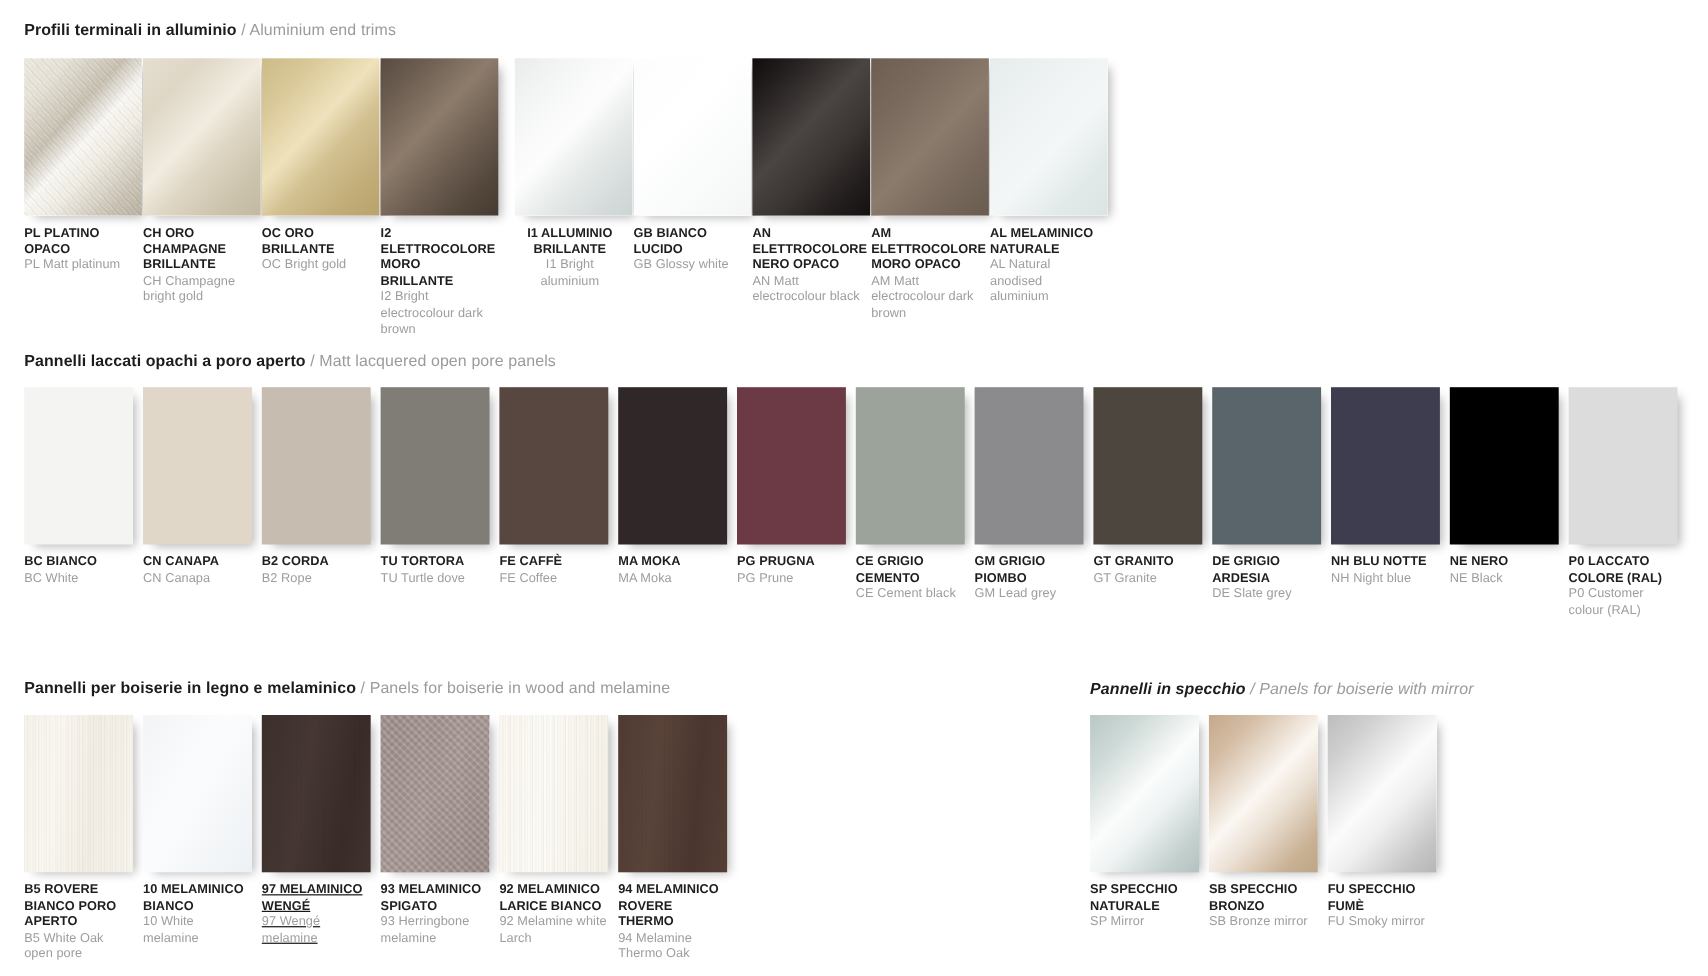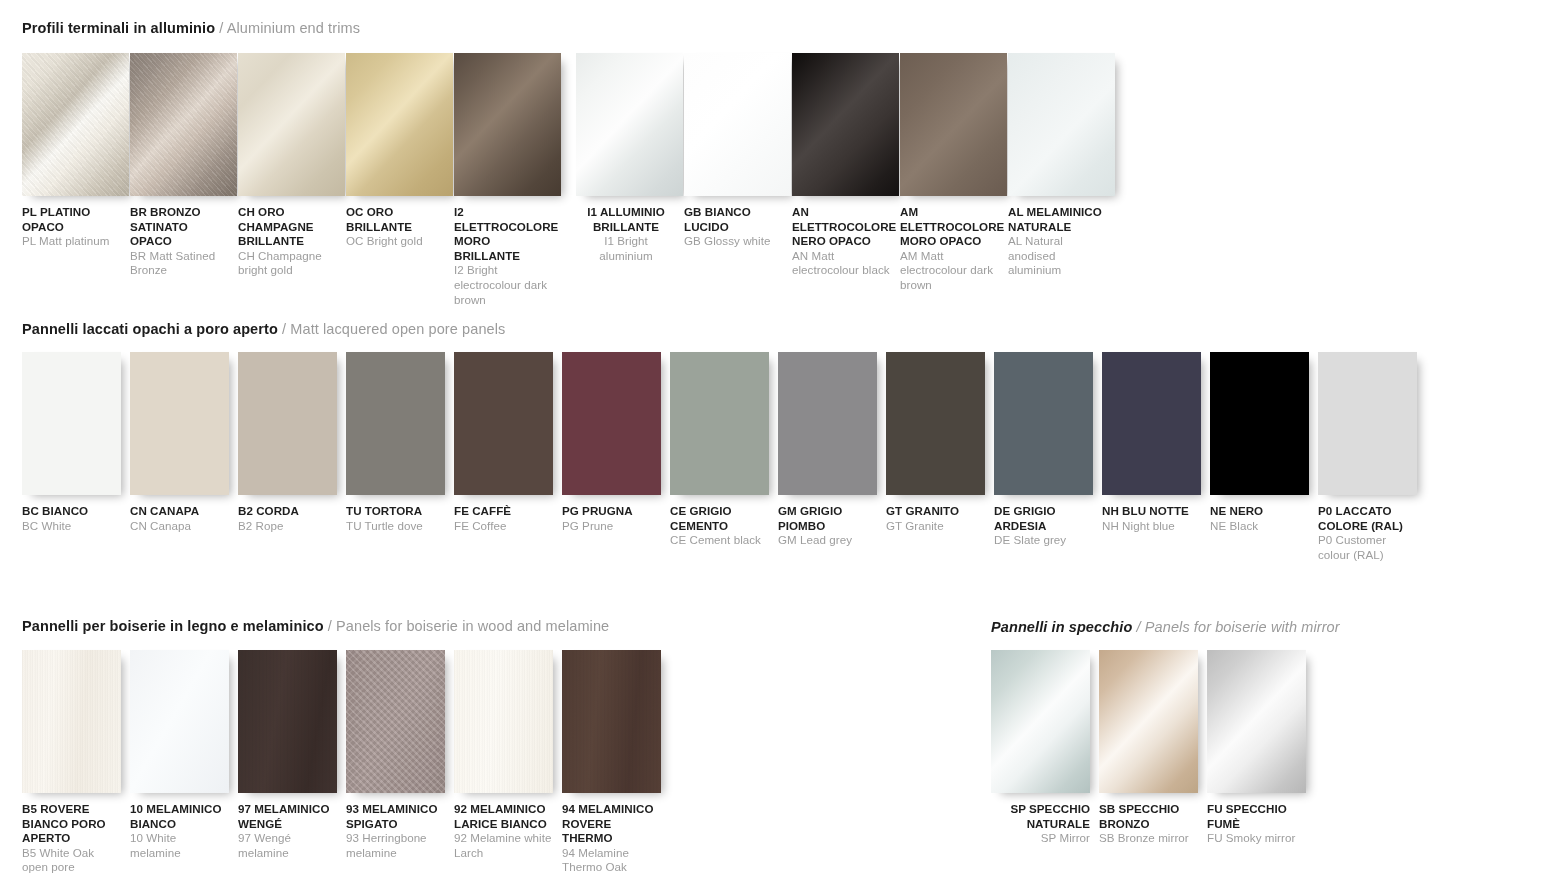--- a/index.html
+++ b/index.html
@@ -112,27 +112,20 @@
 
   <div class="swatch-row" id="row-0" style="position:absolute; left:22px; top:53px; width:1100px;">
       <div class="swatch-cell" style="width: 108px;">
         <div class="chip tex-brush" style="width: 107px; height: 143px; background: linear-gradient(133deg, rgb(239, 235, 226) 0%, rgb(234, 229, 218) 16%, rgb(201, 194, 180) 38%, rgb(251, 250, 246) 52%, rgb(243, 239, 230) 64%, rgb(207, 200, 186) 84%, rgb(185, 178, 163) 100%);"></div>
         <div class="chip-label" style="width: 100px;">
           <div class="it">PL PLATINO OPACO</div>
           <div class="en2">PL Matt platinum</div>
         </div>
       </div>
       <div class="swatch-cell" style="width: 108px;">
-        <div class="chip tex-brush" style="width: 107px; height: 143px; background: linear-gradient(133deg, rgb(140, 129, 121) 0%, rgb(154, 143, 134) 14%, rgb(181, 168, 156) 30%, rgb(227, 217, 207) 48%, rgb(205, 192, 180) 60%, rgb(158, 146, 136) 80%, rgb(125, 114, 104) 100%);"></div>
-        <div class="chip-label" style="width: 100px;">
-          <div class="it">BR BRONZO SATINATO OPACO</div>
-          <div class="en2">BR Matt Satined Bronze</div>
-        </div>
-      </div>
-      <div class="swatch-cell" style="width: 108px;">
         <div class="chip" style="width: 107px; height: 143px; background: linear-gradient(133deg, rgb(229, 223, 208) 0%, rgb(222, 215, 198) 22%, rgb(241, 236, 224) 46%, rgb(222, 214, 196) 62%, rgb(205, 196, 174) 82%, rgb(195, 185, 162) 100%);"></div>
         <div class="chip-label" style="width: 100px;">
           <div class="it">CH ORO CHAMPAGNE BRILLANTE</div>
           <div class="en2">CH Champagne bright gold</div>
         </div>
       </div>
       <div class="swatch-cell" style="width: 108px;">
         <div class="chip" style="width: 107px; height: 143px; background: linear-gradient(133deg, rgb(205, 187, 137) 0%, rgb(217, 200, 152) 20%, rgb(239, 226, 188) 44%, rgb(211, 193, 146) 60%, rgb(194, 173, 121) 82%, rgb(184, 162, 110) 100%);"></div>
         <div class="chip-label" style="width: 100px;">
           <div class="it">OC ORO BRILLANTE</div>
@@ -219,20 +212,27 @@
         </div>
       </div>
       <div class="swatch-cell" style="width: 108px;">
         <div class="chip" style="width: 99px; height: 143px; background: rgb(87, 71, 64);"></div>
         <div class="chip-label" style="width: 99px;">
           <div class="it">FE CAFFÈ</div>
           <div class="en2">FE Coffee</div>
         </div>
       </div>
       <div class="swatch-cell" style="width: 108px;">
+        <div class="chip" style="width: 99px; height: 143px; background: rgb(47, 39, 40);"></div>
+        <div class="chip-label" style="width: 99px;">
+          <div class="it">MA MOKA</div>
+          <div class="en2">MA Moka</div>
+        </div>
+      </div>
+      <div class="swatch-cell" style="width: 108px;">
         <div class="chip" style="width: 99px; height: 143px; background: rgb(107, 58, 68);"></div>
         <div class="chip-label" style="width: 99px;">
           <div class="it">PG PRUGNA</div>
           <div class="en2">PG Prune</div>
         </div>
       </div>
       <div class="swatch-cell" style="width: 108px;">
         <div class="chip" style="width: 99px; height: 143px; background: rgb(155, 163, 154);"></div>
         <div class="chip-label" style="width: 99px;">
           <div class="it">CE GRIGIO CEMENTO</div>
@@ -299,21 +299,21 @@
           <div class="en2">B5 White Oak open pore</div>
         </div>
       </div>
       <div class="swatch-cell" style="width: 108px;">
         <div class="chip" style="width: 99px; height: 143px; background: linear-gradient(120deg, rgb(242, 244, 246) 0%, rgb(250, 252, 253) 45%, rgb(238, 241, 244) 100%);"></div>
         <div class="chip-label" style="width: 99px;">
           <div class="it">10 MELAMINICO BIANCO</div>
           <div class="en2">10 White melamine</div>
         </div>
       </div>
-      <div class="swatch-cell" style="width: 108px;">
+      <div class="swatch-cell" style="width: 108px; text-decoration: underline;">
         <div class="chip tex-vgrain-soft" style="width: 99px; height: 143px; background: linear-gradient(100deg, rgb(59, 47, 44) 0%, rgb(70, 55, 51) 40%, rgb(56, 43, 40) 75%, rgb(65, 51, 48) 100%);"></div>
         <div class="chip-label" style="width: 99px;">
           <div class="it">97 MELAMINICO WENGÉ</div>
           <div class="en2">97 Wengé melamine</div>
         </div>
       </div>
       <div class="swatch-cell" style="width: 108px;">
         <div class="chip tex-herring" style="width: 99px; height: 143px; background: linear-gradient(120deg, rgb(162, 146, 143) 0%, rgb(171, 155, 152) 50%, rgb(157, 141, 138) 100%);"></div>
         <div class="chip-label" style="width: 99px;">
           <div class="it">93 MELAMINICO SPIGATO</div>
@@ -338,21 +338,21 @@
 
   <div style="position:absolute; left:991px; top:618px;font-style:italic;">
     <span class="section-title">
       <span>Pannelli in specchio</span><span class="sep"> / </span><span class="en">Panels for boiserie with mirror</span>
     </span>
   </div>
 
   <div class="swatch-row" id="row-3" style="position:absolute; left:991px; top:650px; width:340px;">
       <div class="swatch-cell" style="width: 108px;">
         <div class="chip" style="width: 99px; height: 143px; background: linear-gradient(133deg, rgb(185, 200, 198) 0%, rgb(205, 217, 214) 20%, rgb(251, 252, 252) 48%, rgb(239, 243, 243) 62%, rgb(195, 208, 206) 86%, rgb(179, 194, 192) 100%);"></div>
-        <div class="chip-label" style="width: 99px; text-align: right;">
+        <div class="chip-label" style="width: 99px;">
           <div class="it">SP SPECCHIO NATURALE</div>
           <div class="en2">SP Mirror</div>
         </div>
       </div>
       <div class="swatch-cell" style="width: 108px;">
         <div class="chip" style="width: 99px; height: 143px; background: linear-gradient(133deg, rgb(196, 169, 140) 0%, rgb(211, 188, 163) 18%, rgb(251, 247, 242) 48%, rgb(236, 226, 214) 62%, rgb(201, 177, 149) 86%, rgb(189, 165, 134) 100%);"></div>
         <div class="chip-label" style="width: 99px;">
           <div class="it">SB SPECCHIO BRONZO</div>
           <div class="en2">SB Bronze mirror</div>
         </div>

